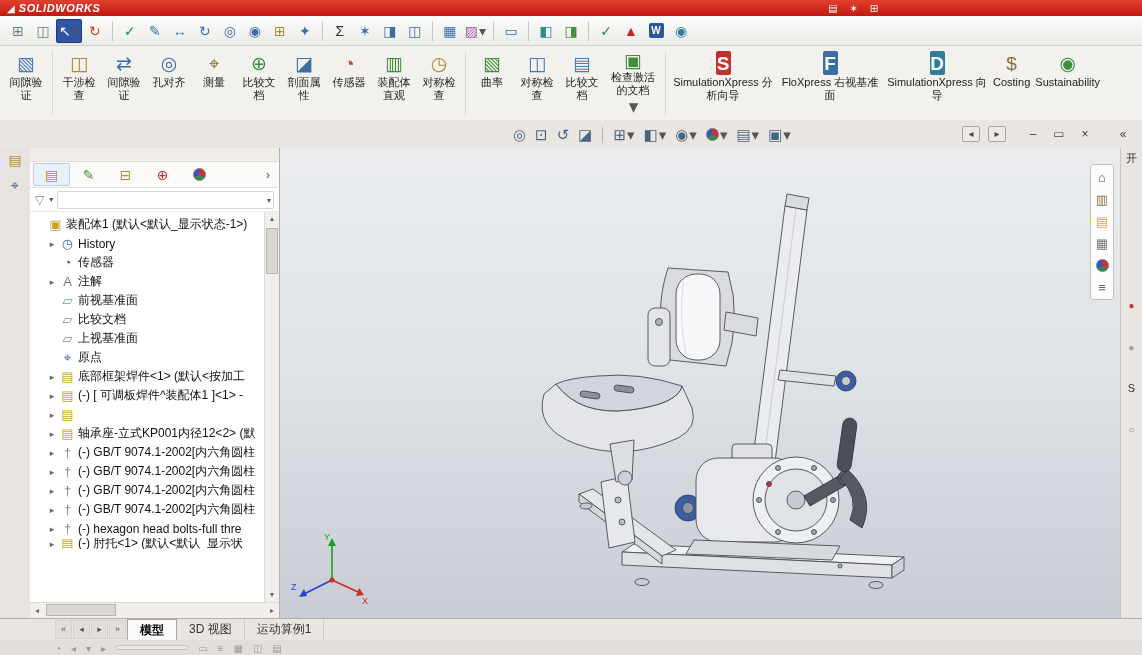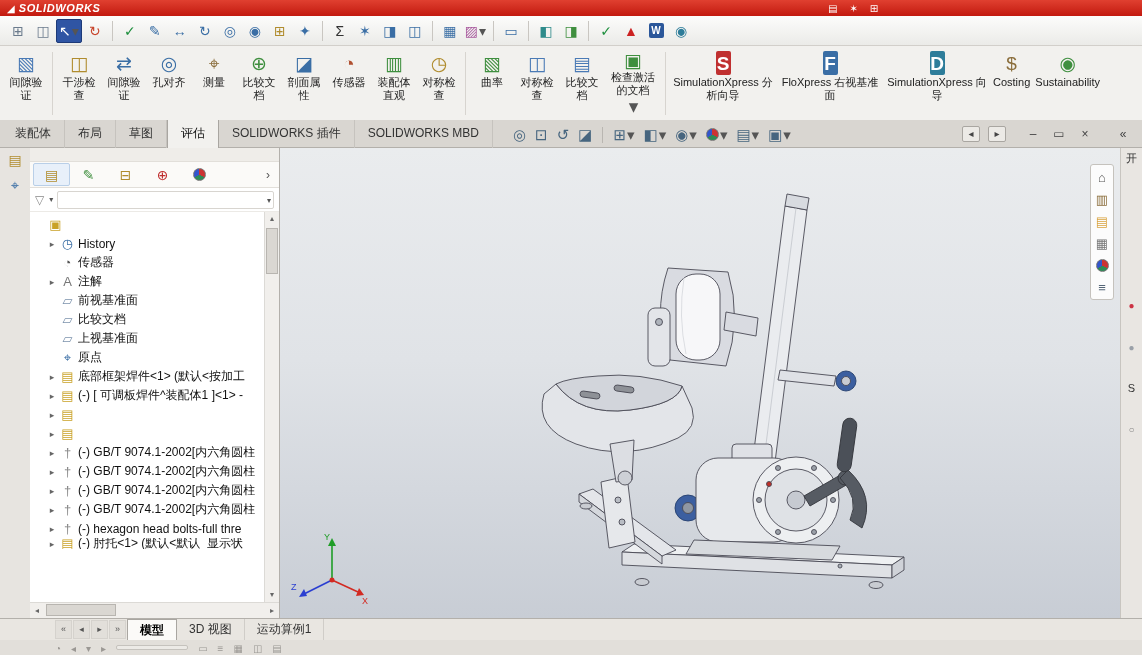--- a/index.html
+++ b/index.html
@@ -307,28 +307,20 @@
       <div class="ribbon-btn">
         <span class="icn" style="color: rgb(138, 109, 59);">$</span>
         <div class="rlabel wide">Costing</div>
       </div>
       <div class="ribbon-btn">
         <span class="icn" style="color: rgb(63, 143, 63);">◉</span>
         <div class="rlabel wide">Sustainability</div>
       </div>
     </div>
 
-  <div class="tabstrip">
-      <div class="ctab">装配体</div>
-      <div class="ctab">布局</div>
-      <div class="ctab">草图</div>
-      <div class="ctab active">评估</div>
-      <div class="ctab">SOLIDWORKS 插件</div>
-      <div class="ctab">SOLIDWORKS MBD</div>
-    </div>
   <div class="headsup">
       <span class="hbtn">
         <span class="icn" style="color: rgb(70, 101, 127);">◎</span>
       </span>
       <span class="hbtn">
         <span class="icn" style="color: rgb(70, 101, 127);">⊡</span>
       </span>
       <span class="hbtn">
         <span class="icn" style="color: rgb(70, 101, 127);">↺</span>
       </span>
@@ -411,20 +403,21 @@
       <span><span class="icn" style="color: rgb(138, 138, 138);">▽</span></span>
       <span class="dd">▾</span>
       <div class="combo">
         <span class="dd">▾</span>
       </div>
     </div>
     <div class="tree">
         <div class="trow">
           <span class="exp"></span>
           <span class="icn" style="color: rgb(201, 162, 39);">▣</span>
+          <span class="lbl">装配体1 (默认&lt;默认_显示状态-1&gt;)</span>
         </div>
       <div class="trow child">
           <span class="exp">▸</span>
           <span class="icn" style="color: rgb(58, 110, 165);">◷</span>
           <span class="lbl">History</span>
         </div>
         <div class="trow child">
           <span class="exp"></span>
           <span class="icn" style="color: rgb(85, 85, 85);">◔</span>
           <span class="lbl">传感器</span>
@@ -464,20 +457,21 @@
           <span class="icn" style="color: rgb(201, 162, 39);">▤</span>
           <span class="lbl">(-) [ 可调板焊件^装配体1 ]&lt;1&gt; -</span>
         </div>
         <div class="trow child">
           <span class="exp">▸</span>
           <span class="icn" style="color: rgb(201, 162, 39);">▤</span>
         </div>
         <div class="trow child">
           <span class="exp">▸</span>
           <span class="icn" style="color: rgb(201, 162, 39);">▤</span>
+          <span class="lbl">轴承座-立式KP001内径12&lt;2&gt; (默</span>
         </div>
         <div class="trow child">
           <span class="exp">▸</span>
           <span class="icn" style="color: rgb(136, 136, 136);">†</span>
           <span class="lbl">(-) GB/T 9074.1-2002[内六角圆柱</span>
         </div>
         <div class="trow child">
           <span class="exp">▸</span>
           <span class="icn" style="color: rgb(136, 136, 136);">†</span>
           <span class="lbl">(-) GB/T 9074.1-2002[内六角圆柱</span>

